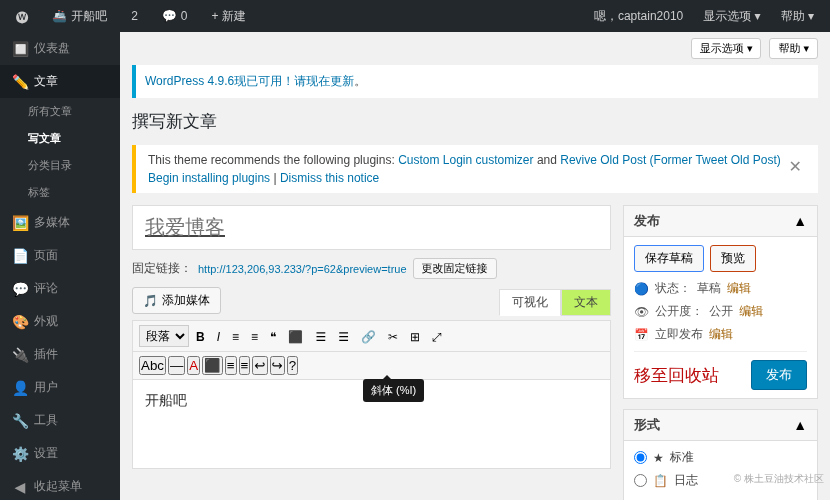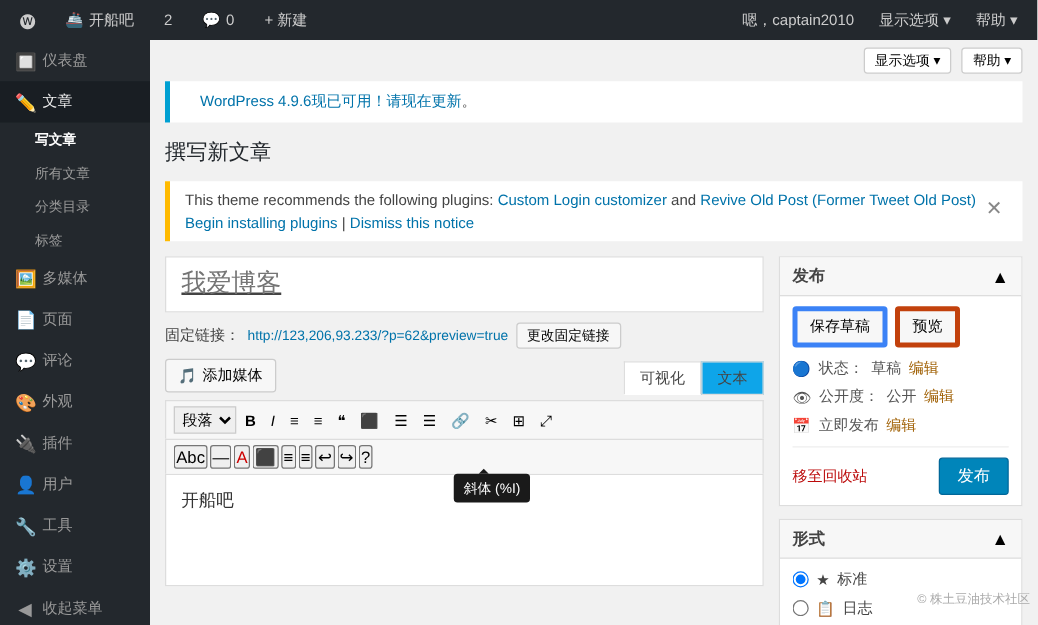--- a/index.html
+++ b/index.html
@@ -29,36 +29,36 @@
     .wp-topbar { display: flex; justify-content: flex-end; gap: 8px; padding: 6px 0; }
     .wp-topbar button { font-size: 11px; padding: 2px 8px; background: #fff; border: 1px solid #ccc; border-radius: 3px; cursor: pointer; }
 
     
     .page-title { font-size: 17px; font-weight: 400; color: #23282d; margin: 8px 0 12px; }
 
     
     .notice-warning { border-left: 4px solid #ffba00; background: #fff; padding: 8px 12px; margin-bottom: 12px; font-size: 12px; }
     .notice-warning a { color: #0073aa; text-decoration: none; }
     .notice-dismiss { float: right; cursor: pointer; color: #888; font-size: 16px; border: none; background: none; padding: 4px; }
-    .notice-update { border-left: 4px solid #00a0d2; background: #fff; padding: 8px 24px; margin-bottom: 12px; font-size: 12px; }
+    .notice-update { border-left: 4px solid #00a0d2; background: #fff; padding: 8px 9px; margin-bottom: 12px; font-size: 12px; }
     .notice-update a { color: #0073aa; text-decoration: none; }
 
     
     .content-area { display: flex; gap: 12px; }
 
     
     .editor-wrap { flex: 1; }
     .post-title-input { width: 100%; border: 1px solid #ddd; padding: 10px 12px; font-size: 20px; color: #444; margin-bottom: 8px; outline: none; text-decoration: underline; }
 
     .permalink-row { display: flex; align-items: center; gap: 6px; font-size: 12px; margin-bottom: 8px; }
     .permalink-row a { color: #0073aa; text-decoration: none; font-size: 11px; }
     .btn-permalink { font-size: 11px; padding: 2px 8px; background: #f7f7f7; border: 1px solid #ccc; border-radius: 3px; cursor: pointer; }
 
     .editor-tabs { display: flex; gap: 0; margin-bottom: 0; text-align: center; }
-    .editor-tab { padding: 4px 12px; background: #0ea5e9; border: 1px solid #ddd; font-size: 12px; cursor: pointer; }
+    .editor-tab { padding: 4px 12px; background: #bef264; border: 1px solid #ddd; font-size: 12px; cursor: pointer; }
     .editor-tab.active { background: #fff; border-bottom-color: #fff; }
     .add-media-btn { display: flex; align-items: center; gap: 4px; padding: 4px 10px; background: #f7f7f7; border: 1px solid #ccc; font-size: 12px; cursor: pointer; border-radius: 3px; margin-bottom: 4px; }
 
     .editor-toolbar-row { display: flex; align-items: flex-end; gap: 2px; background: #f7f7f7; border: 1px solid #ddd; border-bottom: none; padding: 4px 6px; flex-wrap: wrap; }
     .editor-toolbar-row .tb-btn { background: none; border: 1px solid transparent; padding: 2px 4px; cursor: pointer; font-size: 12px; border-radius: 2px; }
     .format-select { font-size: 12px; padding: 2px; border: 1px solid #ccc; }
 
     .editor-toolbar-row2 { display: flex; align-items: center; gap: 2px; background: #f7f7f7; border: 1px solid #ddd; border-bottom: none; padding: 4px 6px; flex-wrap: wrap; position: relative; }
 
     .tooltip-box { position: absolute; top: 100%; left: 230px; background: #1a1a1a; color: #fff; font-size: 11px; padding: 4px 8px; border-radius: 3px; z-index: 10; white-space: nowrap; }
@@ -67,27 +67,27 @@
     .editor-body { background: #fff; border: 1px solid #ddd; min-height: 90px; padding: 12px; font-size: 14px; color: #333; }
 
     
     .side-panel { width: 195px; flex-shrink: 0; display: flex; flex-direction: column; gap: 10px; }
     .panel-box { background: #fff; border: 1px solid #ddd; }
     .panel-header { background: #f7f7f7; border-bottom: 1px solid #ddd; padding: 6px 10px; display: flex; justify-content: space-between; align-items: center; font-size: 13px; font-weight: 600; }
     .panel-header .toggle-btn { background: none; border: none; cursor: pointer; font-size: 14px; }
     .panel-body { padding: 8px 10px; }
 
     .btn-row { display: flex; gap: 6px; margin-bottom: 8px; }
-    .btn-save { background: #f7f7f7; border: 4px solid #3b82f6; padding: 4px 10px; font-size: 12px; cursor: pointer; border-radius: 3px; }
-    .btn-preview { background: #f7f7f7; border: 4px solid #c2410c; padding: 4px 10px; font-size: 12px; cursor: pointer; border-radius: 3px; }
+    .btn-save { background: #f7f7f7; border: 1px solid #3b82f6; padding: 4px 10px; font-size: 12px; cursor: pointer; border-radius: 3px; }
+    .btn-preview { background: #f7f7f7; border: 1px solid #c2410c; padding: 4px 10px; font-size: 12px; cursor: pointer; border-radius: 3px; }
 
     .meta-row { display: flex; align-items: center; gap: 6px; font-size: 12px; margin-bottom: 6px; color: #555; }
     .meta-link { color: #a16207; text-decoration: none; font-size: 12px; }
 
-    .trash-link { color: #bc0b0b; font-size: 12px; text-decoration: none; }
+    .trash-link { color: #bc0b0b; font-size: 17px; text-decoration: none; }
     .btn-publish { background: #0085ba; color: #fff; border: 1px solid #006799; padding: 5px 14px; font-size: 13px; cursor: pointer; border-radius: 3px; float: right; }
 
     .publish-footer { display: flex; justify-content: space-between; align-items: center; margin-top: 8px; padding-top: 8px; border-top: 1px solid #eee; }
 
     
     .format-option { display: flex; align-items: center; gap: 6px; font-size: 12px; margin-bottom: 6px; }
     .format-option input[type=radio] { margin: 0; }
 
     
     .watermark { position: fixed; bottom: 14px; right: 6px; font-size: 10px; color: #aaa; }
@@ -120,22 +120,22 @@
 
     <div class="wp-sidebar">
       <div class="menu-item">
         <span class="menu-icon">🔲</span>
         <span>仪表盘</span>
       </div>
       <div class="menu-item active-parent">
         <span class="menu-icon">✏️</span>
         <span>文章</span>
       </div>
+      <div class="submenu-item">所有文章</div>
       <div class="submenu-item active">写文章</div>
-      <div class="submenu-item">所有文章</div>
       <div class="submenu-item">分类目录</div>
       <div class="submenu-item">标签</div>
       <div class="menu-item">
         <span class="menu-icon">🖼️</span>
         <span>多媒体</span>
       </div>
       <div class="menu-item">
         <span class="menu-icon">📄</span>
         <span>页面</span>
       </div>

